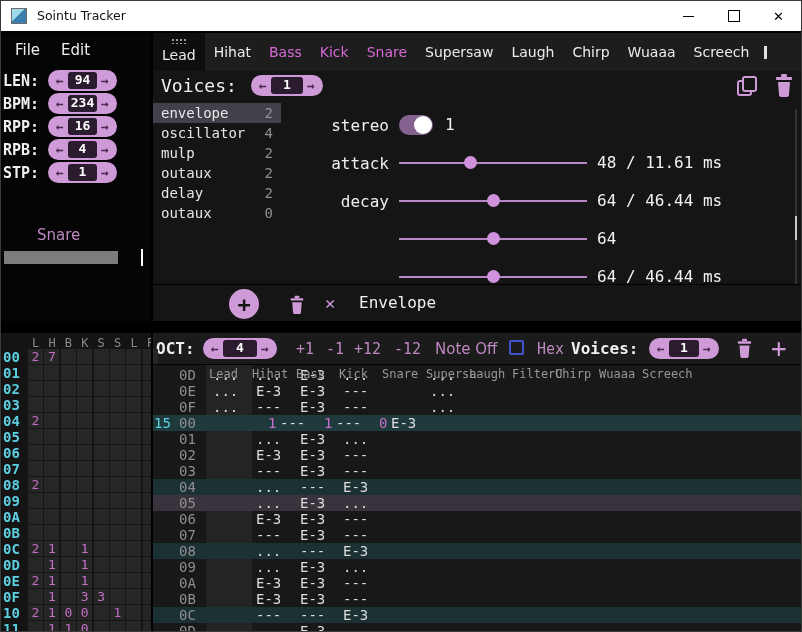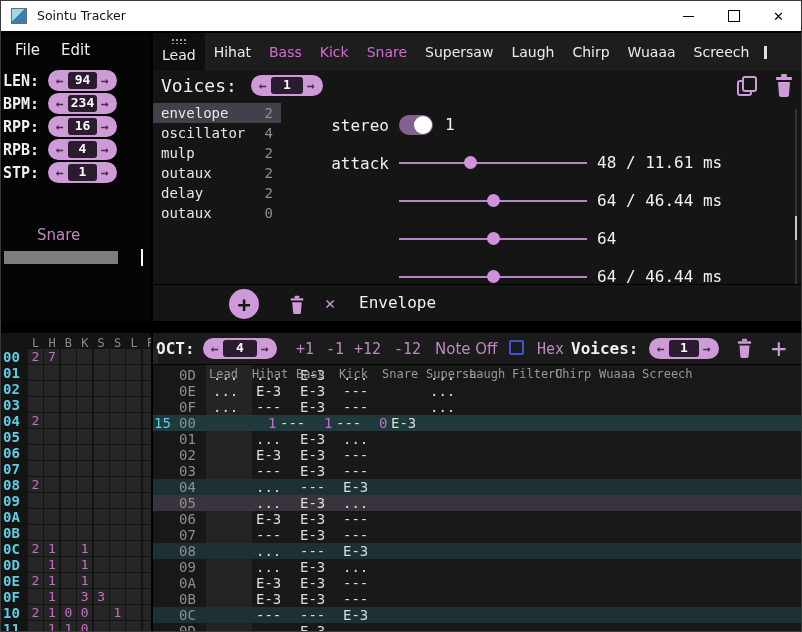--- a/index.html
+++ b/index.html
@@ -230,20 +230,21 @@
           </div>
           <div class="param-value" style="left: 164px;">1</div>
         </div>
         <div class="param-row" style="top: 73px;">
           <div class="param-label">attack</div>
           <div class="slider-line"></div>
           <div class="slider-knob" style="left: 183px;"></div>
           <div class="param-value">48 / 11.61 ms</div>
         </div>
         <div class="param-row" style="top: 111px;">
+          <div class="param-label">decay</div>
           <div class="slider-line"></div>
           <div class="slider-knob" style="left: 206px;"></div>
           <div class="param-value">64 / 46.44 ms</div>
         </div>
         <div class="param-row" style="top: 149px;">
           <div class="slider-line"></div>
           <div class="slider-knob" style="left: 206px;"></div>
           <div class="param-value">64</div>
         </div>
         <div class="param-row" style="top: 187px;">

